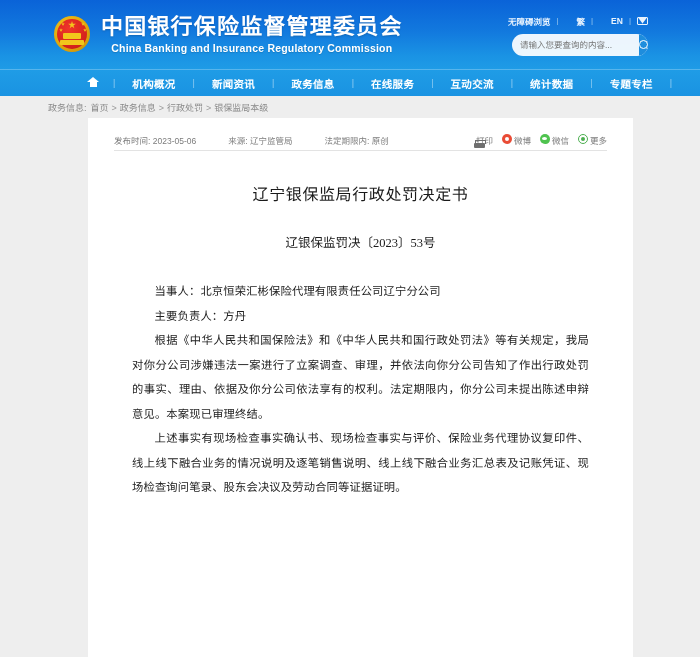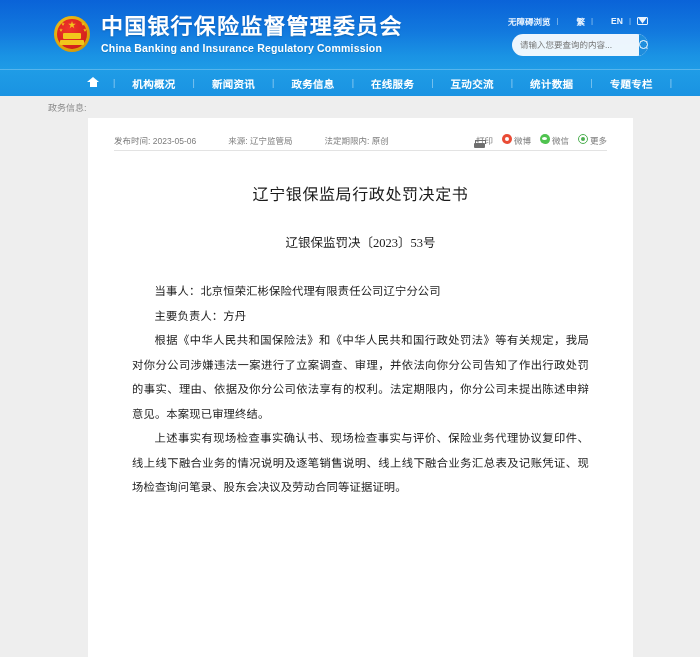--- a/index.html
+++ b/index.html
@@ -67,20 +67,21 @@
   .brand-text { line-height: 1; }
   .brand-cn {
     color: #ffffff; font-size: 22px; font-weight: bold;
     letter-spacing: 1.2px;
     text-shadow: 0 1px 2px rgba(0,0,0,0.18);
   }
   .brand-en {
     color: #ffffff; font-size: 10.5px; font-weight: bold;
     letter-spacing: 0.2px; margin-top: 5px;
     text-shadow: 0 1px 1px rgba(0,0,0,0.15);
+    text-align: center;
   }
 
   .header-right {
     margin-left: auto;
     display: flex; flex-direction: column; align-items: flex-end; gap: 7px;
     padding-right: 38px;
   }
   .util-row { display: flex; align-items: center; gap: 6px; color: #dcecfb; font-size: 8.5px; }
   .util-row .sep { color: #9cc9ee; font-size: 8px; }
   .util-link { color: #eaf4fe; font-size: 8.5px; text-decoration: none; cursor: pointer; }
@@ -254,20 +255,21 @@
       <span class="nav-sep">|</span>
       <span class="nav-item">统计数据</span>
       <span class="nav-sep">|</span>
       <span class="nav-item">专题专栏</span>
       <span class="nav-sep">|</span>
     </div>
 </nav>
 
 <div class="breadcrumb">
   <span>政务信息:</span>
+  <span id="crumb-list" style="margin-left:4px;"><a>首页</a><span class="crumb-sep">&gt;</span><a>政务信息</a><span class="crumb-sep">&gt;</span><a>行政处罚</a><span class="crumb-sep">&gt;</span><a>银保监局本级</a></span>
 </div>
 
 <div class="content-wrap">
   <article class="article-card">
 
     <div class="meta-bar">
       <span class="meta-item">发布时间: 2023-05-06</span>
       <span class="meta-item">来源: 辽宁监管局</span>
       <span class="meta-item">法定期限内: 原创</span>
       <span class="share-group" id="share-group">

